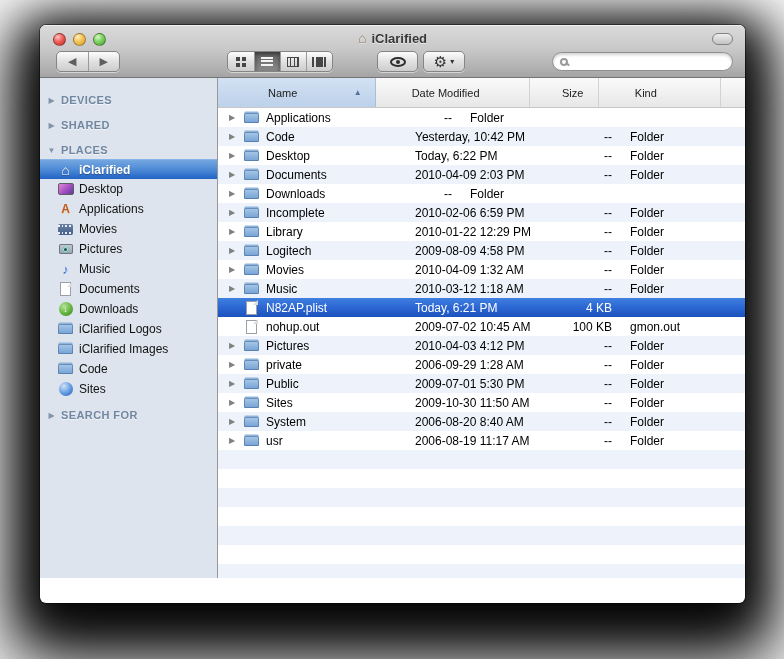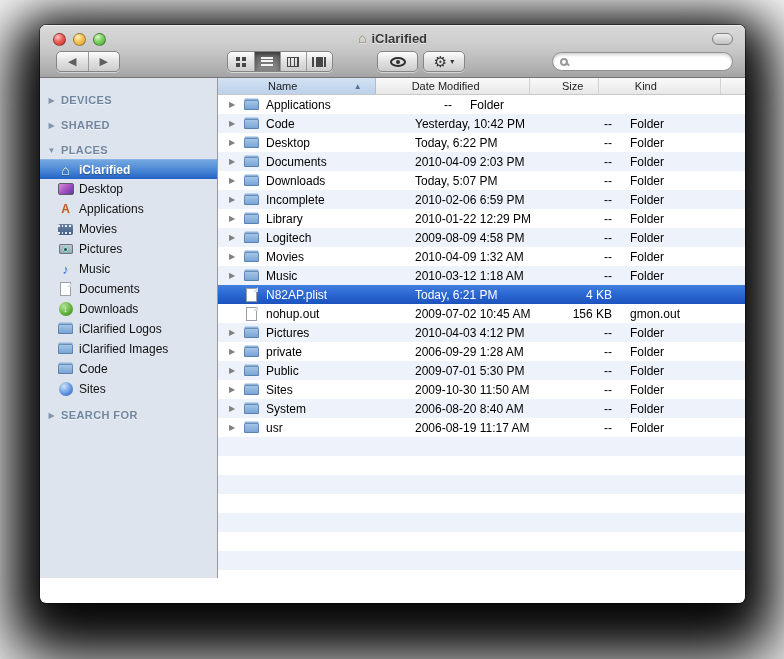--- a/index.html
+++ b/index.html
@@ -110,21 +110,21 @@
   .ic-pictures::after { content:""; position:absolute; width:5px; height:5px; border-radius:50%; background:#3c4450; box-shadow:inset 0 0 0 1px #8fd; }
   .ic-music::before { content:"♪"; font-size:13px; color:#3a6fd8; }
   .ic-document::before, .ic-file::before { content:""; width:11px; height:14px; background:#fff; box-shadow:inset 0 0 0 1px #9aa0a8; }
   .ic-document::after, .ic-file::after { content:""; position:absolute; top:0; right:2px; border-style:solid; border-width:0 5px 5px 0; border-color:rgba(0,0,0,0) #d9dde2 rgba(0,0,0,0) rgba(0,0,0,0); transform:rotate(90deg); }
   .ic-downloads::before { content:"↓"; position:absolute; z-index:1; font-size:9px; font-weight:bold; color:#fff; }
   .ic-downloads::after { content:""; width:14px; height:14px; border-radius:50%; background:radial-gradient(circle at 35% 30%,#b4e397,#63b33e 55%,#2f7d1e); }
   .ic-sites::before { content:""; width:14px; height:14px; border-radius:50%; background:radial-gradient(circle at 35% 30%,#cfe3f8,#5f97e0 55%,#2258b4); }
 
   
   .listpane { flex:1; background:#fff; display:flex; flex-direction:column; overflow:hidden; }
-  .list-header { height:17px; display:flex; flex:none; background:linear-gradient(#fafafa,#e7e7e7); border-bottom:1px solid #c8c8c8; font-size:11px; color:#1c1c1c;gap:24px; }
+  .list-header { height:30px; display:flex; flex:none; background:linear-gradient(#fafafa,#e7e7e7); border-bottom:1px solid #c8c8c8; font-size:11px; color:#1c1c1c;gap:24px; }
   .hcell { display:flex; align-items:center; border-right:1px solid #d2d2d2; position:relative; }
   .hcell.sorted { background:linear-gradient(#d3e1f3,#bcd1ea); border-right:1px solid #a9bed8; }
   .sort-tri { position:absolute; right:13px; font-size:8px; color:#54719c; }
   .c0 { width:185px; padding-left:50px; }
   .c1 { width:160px; padding-left:12px; }
   .c2 { width:55px;  justify-content:center; padding-right:6px; }
   .c3 { width:120px; padding-left:12px; }
   .c4 { flex:1; border-right:none; }
 
   .rows { flex:1; overflow:hidden; display:flex; flex-direction:column; }
@@ -326,21 +326,20 @@
               <div class="cell c1">2010-04-09 2:03 PM</div>
               <div class="cell c2">--</div>
               <div class="cell c3">Folder</div>
             </div>
             <div class="frow stripe-w">
               <div class="cell c0 namecell">
                 <span class="row-tri">▶</span>
                 <span class="ic ic-folder"></span>
                 <span>Downloads</span>
               </div>
-              <div class="cell c1">Today, 5:07 PM</div>
               <div class="cell c2">--</div>
               <div class="cell c3">Folder</div>
             </div>
             <div class="frow stripe-b">
               <div class="cell c0 namecell">
                 <span class="row-tri">▶</span>
                 <span class="ic ic-folder"></span>
                 <span>Incomplete</span>
               </div>
               <div class="cell c1">2010-02-06 6:59 PM</div>
@@ -396,21 +395,21 @@
               <div class="cell c1">Today, 6:21 PM</div>
               <div class="cell c2">4 KB</div>
             </div>
             <div class="frow stripe-w">
               <div class="cell c0 namecell">
                 <span class="row-tri"></span>
                 <span class="ic ic-file"></span>
                 <span>nohup.out</span>
               </div>
               <div class="cell c1">2009-07-02 10:45 AM</div>
-              <div class="cell c2">156 KB</div>
+              <div class="cell c2">100 KB</div>
               <div class="cell c3">gmon.out</div>
             </div>
             <div class="frow stripe-b">
               <div class="cell c0 namecell">
                 <span class="row-tri">▶</span>
                 <span class="ic ic-folder"></span>
                 <span>Pictures</span>
               </div>
               <div class="cell c1">2010-04-03 4:12 PM</div>
               <div class="cell c2">--</div>

